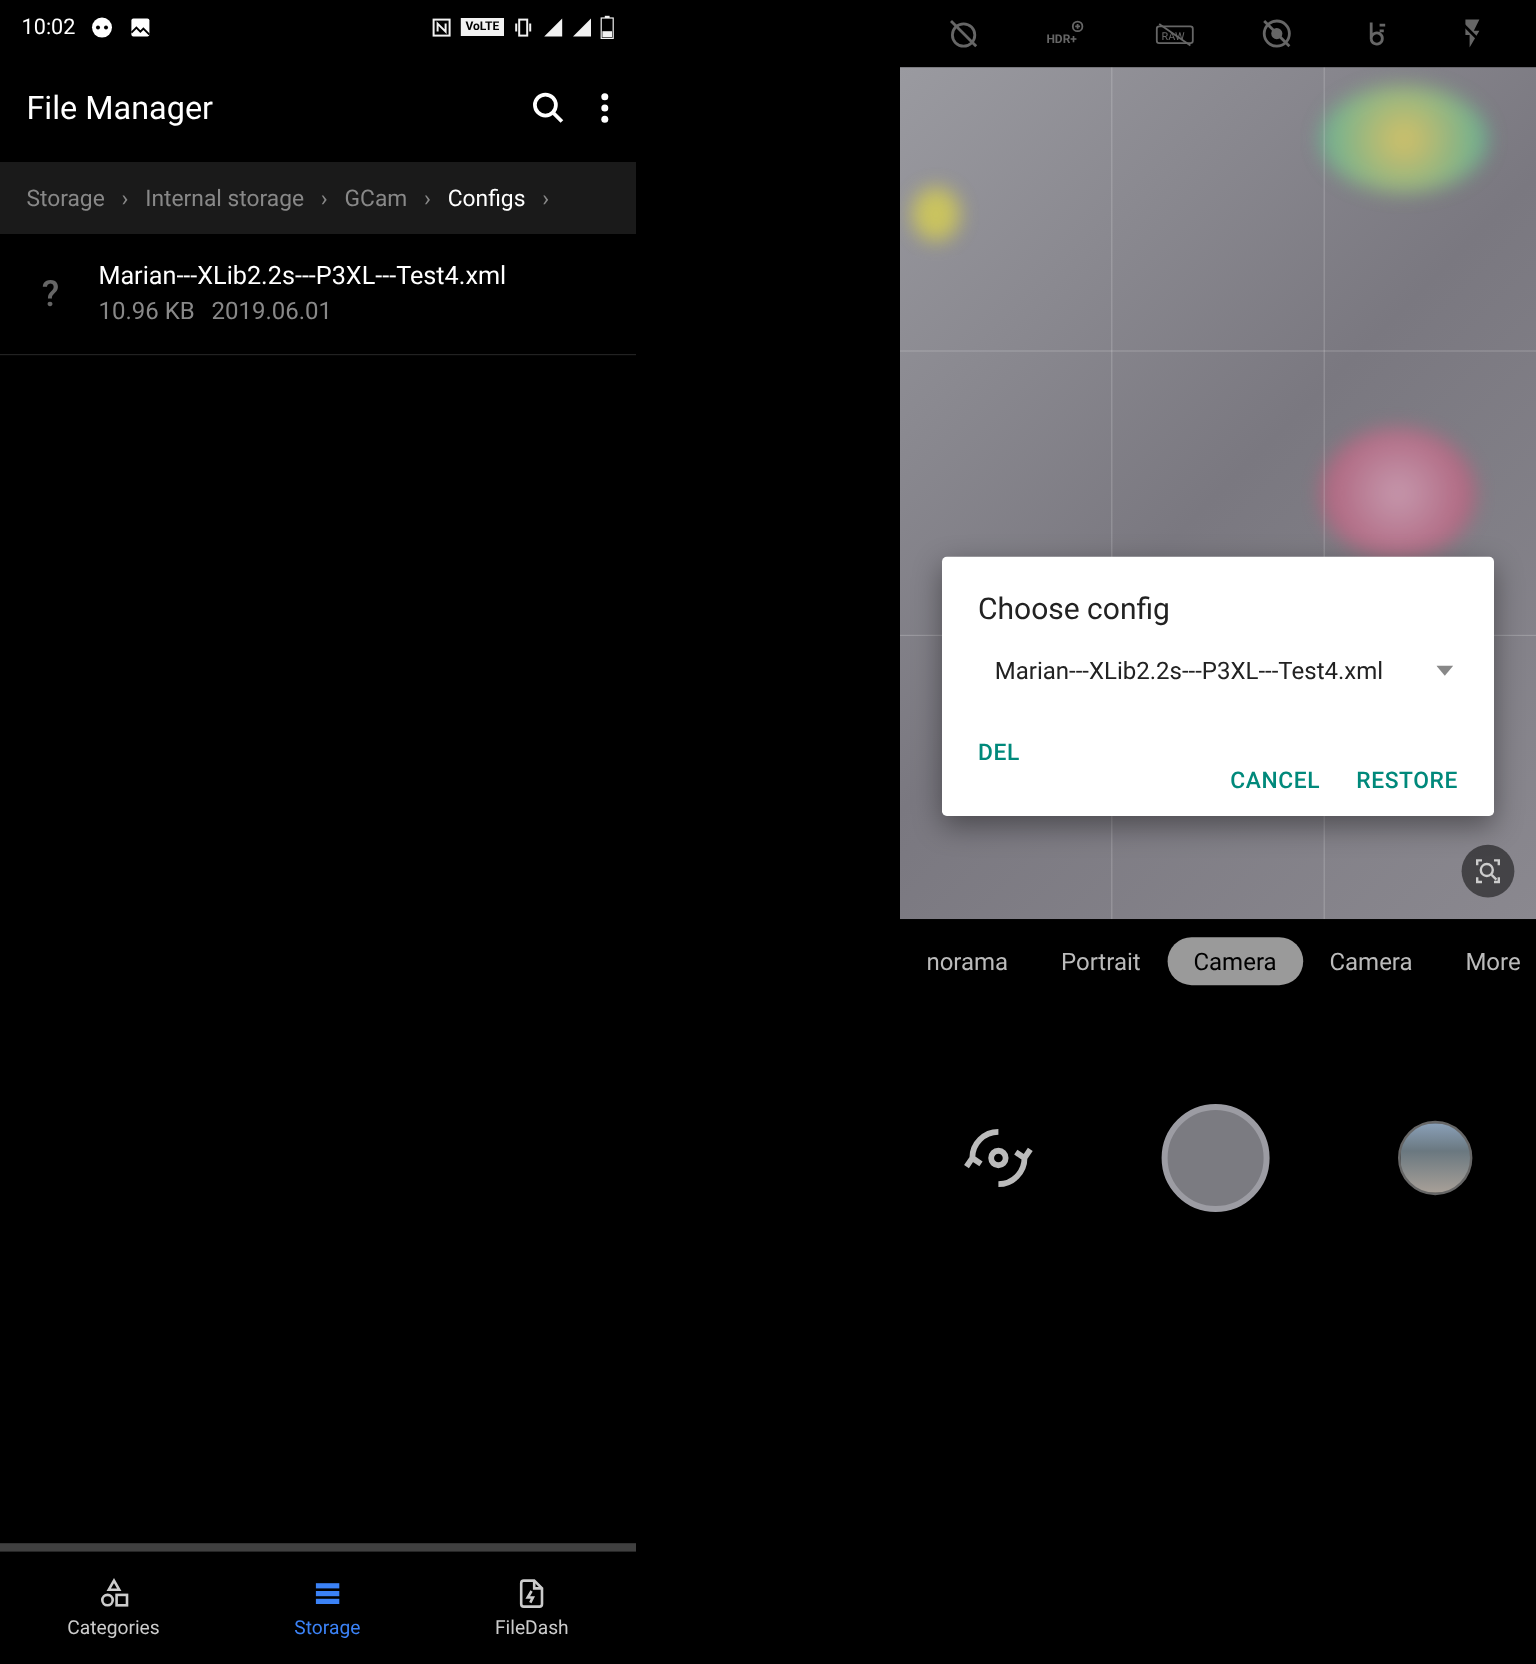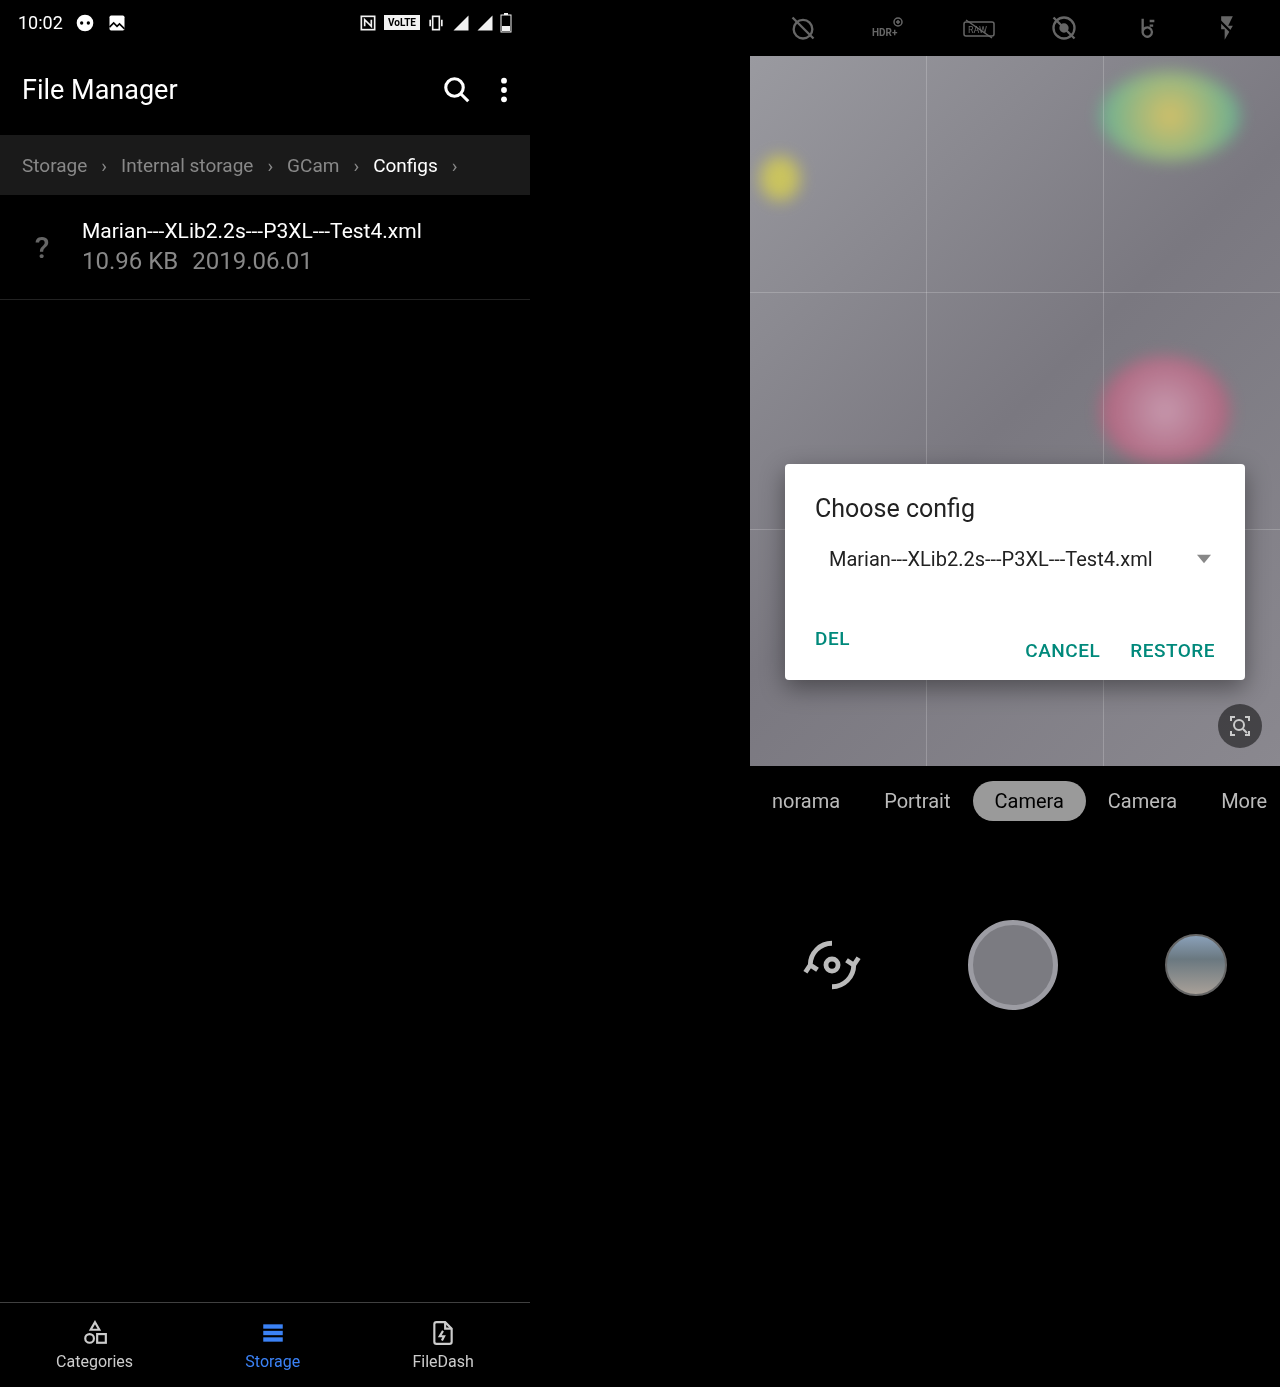--- a/index.html
+++ b/index.html
@@ -41,24 +41,24 @@
   .file-row {
     display: flex; align-items: center; padding: 24px 22px;
     border-bottom: 1px solid #222;
   }
   .file-icon-q {
     width: 40px; text-align: center; color: #666; font-size: 30px; font-weight: 500;
     margin-right: 20px;
   }
   .file-info { flex: 1; }
   .file-name { color: #fff; font-size: 21px; margin-bottom: 4px; }
-  .file-meta { color: #888; font-size: 24px; display: flex; gap: 14px; align-items: flex-end; }
+  .file-meta { color: #888; font-size: 20px; display: flex; gap: 14px; align-items: flex-end; }
 
   .bottom-nav {
-    margin-top: auto; height: 85px; border-top: 1px solid #404040;
+    margin-top: auto; height: 101px; border-top: 7px solid #404040;
     display: flex; justify-content: space-around; align-items: center;
   }
   .nav-item { display: flex; flex-direction: column; align-items: center; gap: 6px; color: #ccc; font-size: 16px; }
   .nav-item.active { color: #3b82f6; }
 
   
   .cam-top {
     height: 56px; display: flex; align-items: center; justify-content: space-around;
     background: #000; padding: 0 12px;
   }
@@ -90,21 +90,21 @@
     position: absolute; top: 464px; left: 35px; right: 35px;
     background: #fff; border-radius: 4px; padding: 30px 30px 18px 30px;
     box-shadow: 0 8px 24px rgba(0,0,0,0.4);
   }
   .dialog-title { font-size: 25px; color: #222; margin-bottom: 16px; }
   .dialog-select {
     display:flex; align-items:center; justify-content:space-between;
     padding: 8px 4px 8px 14px; margin-bottom: 36px;
   }
   .dialog-select-text { font-size: 20px; color: #222; }
-  .dialog-actions { display:flex; justify-content:space-between; align-items:center; }
+  .dialog-actions { display:flex; justify-content:space-between; }
   .dialog-actions-right { display:flex; gap:30px;margin-top:24px; }
   .dlg-btn { color: #00897b; font-size: 19px; font-weight: 500; letter-spacing: 0.5px; cursor:pointer; }
 
   .mode-strip {
     position:absolute; top:766px; left:0; right:0; height:70px;
     display:flex; align-items:center; justify-content:space-around;
     background:#000; color:#bbb; font-size:20px;
   }
   .mode { padding: 8px 22px; border-radius: 24px; }
   .mode.active { background:#9a9a9a; color:#000; }

